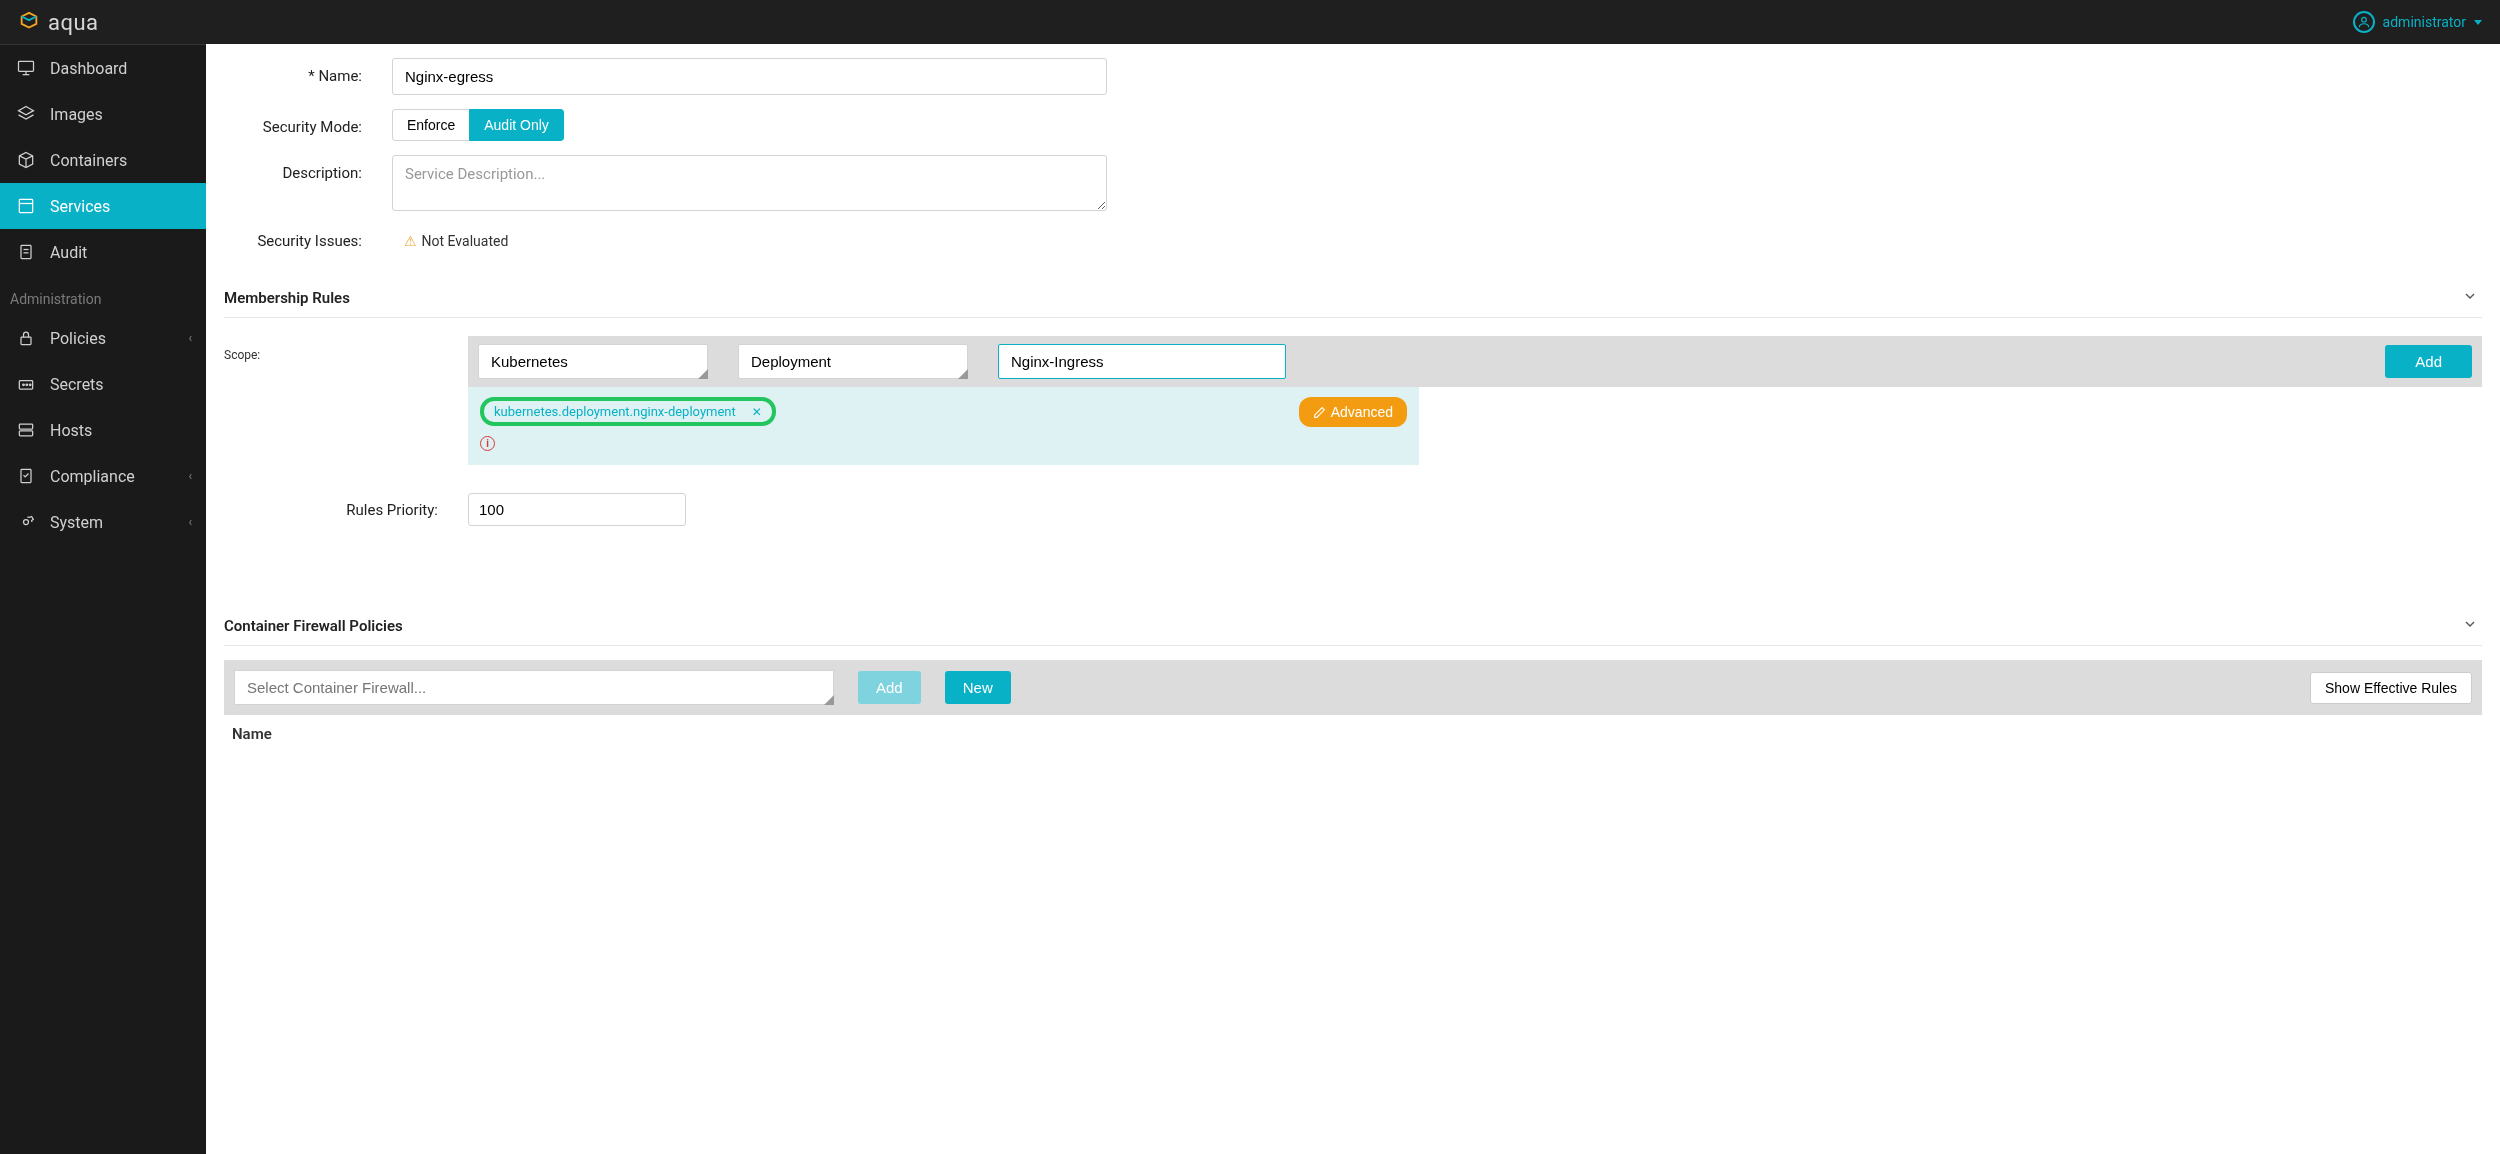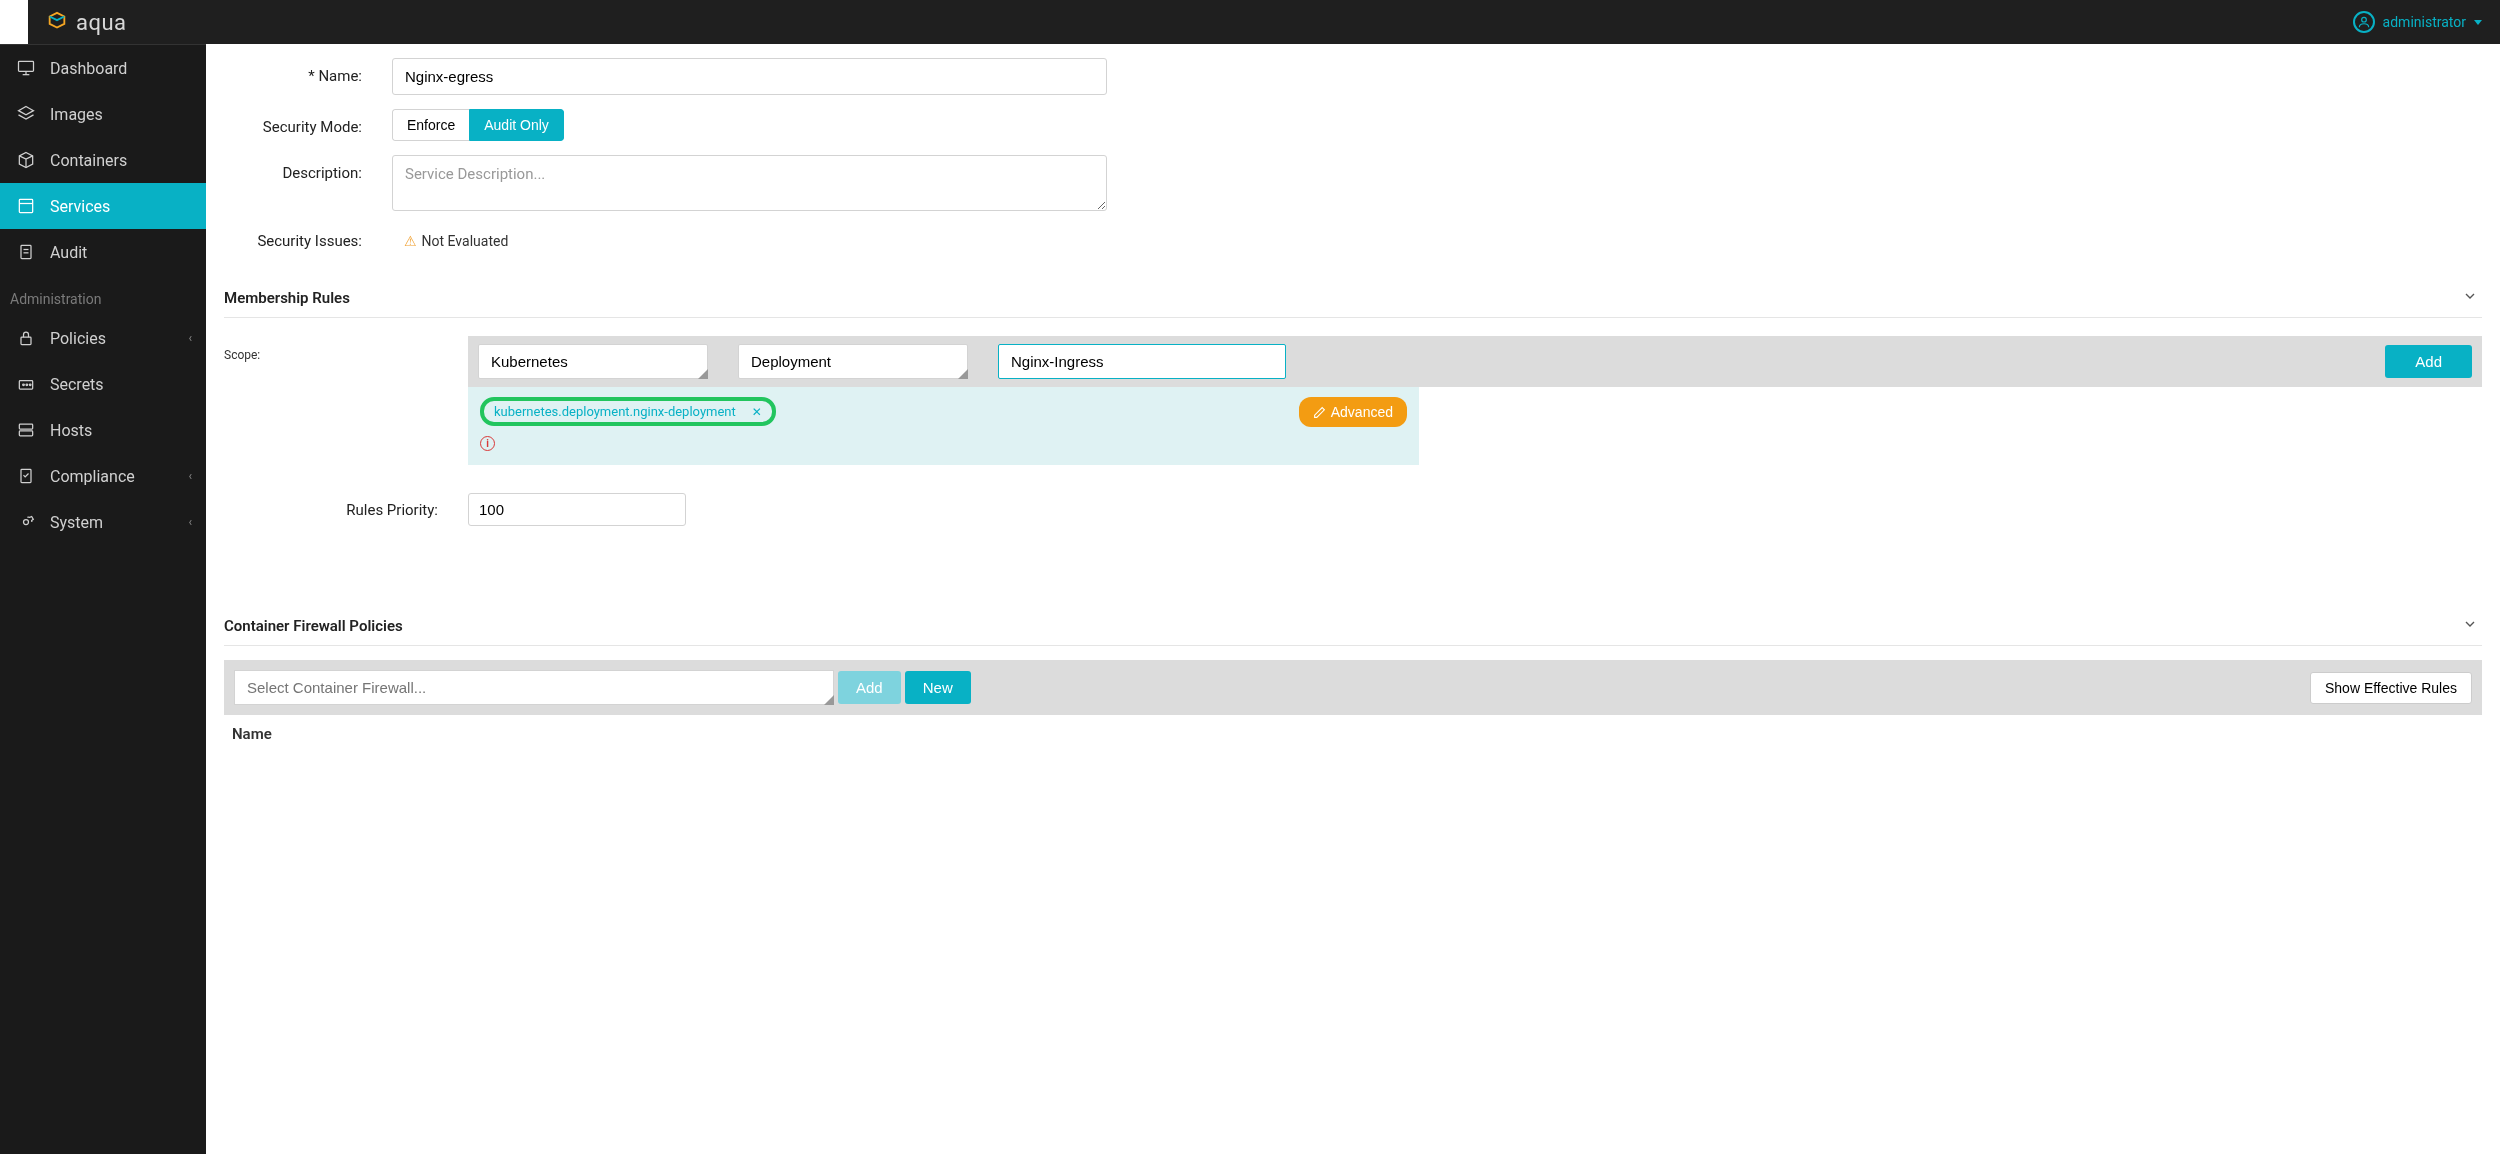--- a/index.html
+++ b/index.html
@@ -1,18 +1,18 @@
 <!DOCTYPE html>
 <html><head>
 <meta charset="utf-8">
 <style>
 * { box-sizing: border-box; margin: 0; padding: 0; }
 body { font-family: -apple-system, BlinkMacSystemFont, "Segoe UI", Roboto, Arial, sans-serif; font-size: 14px; color: #333; background: #fff; overflow-x: hidden; }
 
-.topbar { height: 44px; background: #1f1f1f; display: flex; align-items: center; padding: 14px 18px; justify-content: space-between; margin-left: 28px; }
+.topbar { height: 44px; background: #1f1f1f; display: flex; align-items: center; padding: 14px 18px; justify-content: space-between; }
 .logo { display: flex; align-items: center; gap: 8px; }
 .logo-mark { width: 22px; height: 22px; }
 .logo-text { color: #d8d8d8; font-size: 22px; font-weight: 400; letter-spacing: 0.5px; }
 .user-area { display: flex; align-items: center; gap: 8px; color: #08b1c5; cursor: pointer; }
 .user-icon { width: 22px; height: 22px; border: 2px solid #08b1c5; border-radius: 50%; display: flex; align-items: center; justify-content: center; }
 .user-name { font-size: 14px; }
 .caret-down { width: 0; height: 0; border-left: 4px solid transparent; border-right: 4px solid transparent; border-top: 5px solid #08b1c5; }
 
 .layout { display: flex; min-height: calc(100vh - 44px); }
 .sidebar { width: 206px; background: #1a1a1a; border-top: 1px solid #333; flex-shrink: 0; }
@@ -62,21 +62,21 @@
 .btn-adv { position: absolute; right: 12px; top: 10px; padding: 7px 14px; background: #f39c12; color: #fff; border: none; border-radius: 12px; font-size: 14px; cursor: pointer; display: inline-flex; align-items: center; gap: 5px; }
 .tag { display: inline-flex; align-items: center; gap: 16px; padding: 3px 10px; border: 4px solid #22c55e; border-radius: 14px; color: #08b1c5; font-size: 13px; background: #dff2f3; }
 .tag-x { cursor: pointer; font-size: 12px; }
 .scope-hint { margin-top: 10px; display: flex; align-items: center; gap: 6px; font-size: 14.5px; color: #444; }
 .info-icon { width: 15px; height: 15px; border: 1.5px solid #d93838; border-radius: 50%; display: inline-flex; align-items: center; justify-content: center; color: #d93838; font-size: 10px; font-weight: bold; flex-shrink: 0; }
 
 .priority-row { display: flex; align-items: center; margin-top: 28px; }
 .priority-label { width: 244px; text-align: right; padding-right: 30px; font-size: 15px; color: #222; }
 .num-input { width: 218px; padding: 7px 10px; border: 1px solid #d3d3d3; border-radius: 3px; font-size: 15px; }
 
-.fw-bar { margin-top: 14px; background: #dcdcdc; padding: 10px; display: flex; align-items: center; gap: 4px; }
+.fw-bar { margin-top: 14px; background: #dcdcdc; padding: 10px; display: flex; align-items: center; gap: 24px; }
 .fw-select-wrap { position: relative; flex: 0 0 600px; }
 .fw-select { width: 100%; padding: 8px 12px; border: 1px solid #d3d3d3; background: #fff; font-size: 15px; color: #999; }
 .btn-add-muted { padding: 8px 18px; background: #7ed3de; color: #fff; border: none; border-radius: 3px; font-size: 15px; cursor: pointer; }
 .btn-new { padding: 8px 18px; background: #08b1c5; color: #fff; border: none; border-radius: 3px; font-size: 15px; cursor: pointer; }
 .btn-effective { margin-left: auto; padding: 7px 14px; background: #fff; border: 1px solid #ccc; border-radius: 3px; font-size: 14px; cursor: pointer; }
 
 .fw-table-head { padding: 10px 8px 0; font-weight: 600; font-size: 15px; }
 </style>
 </head>
 <body>

